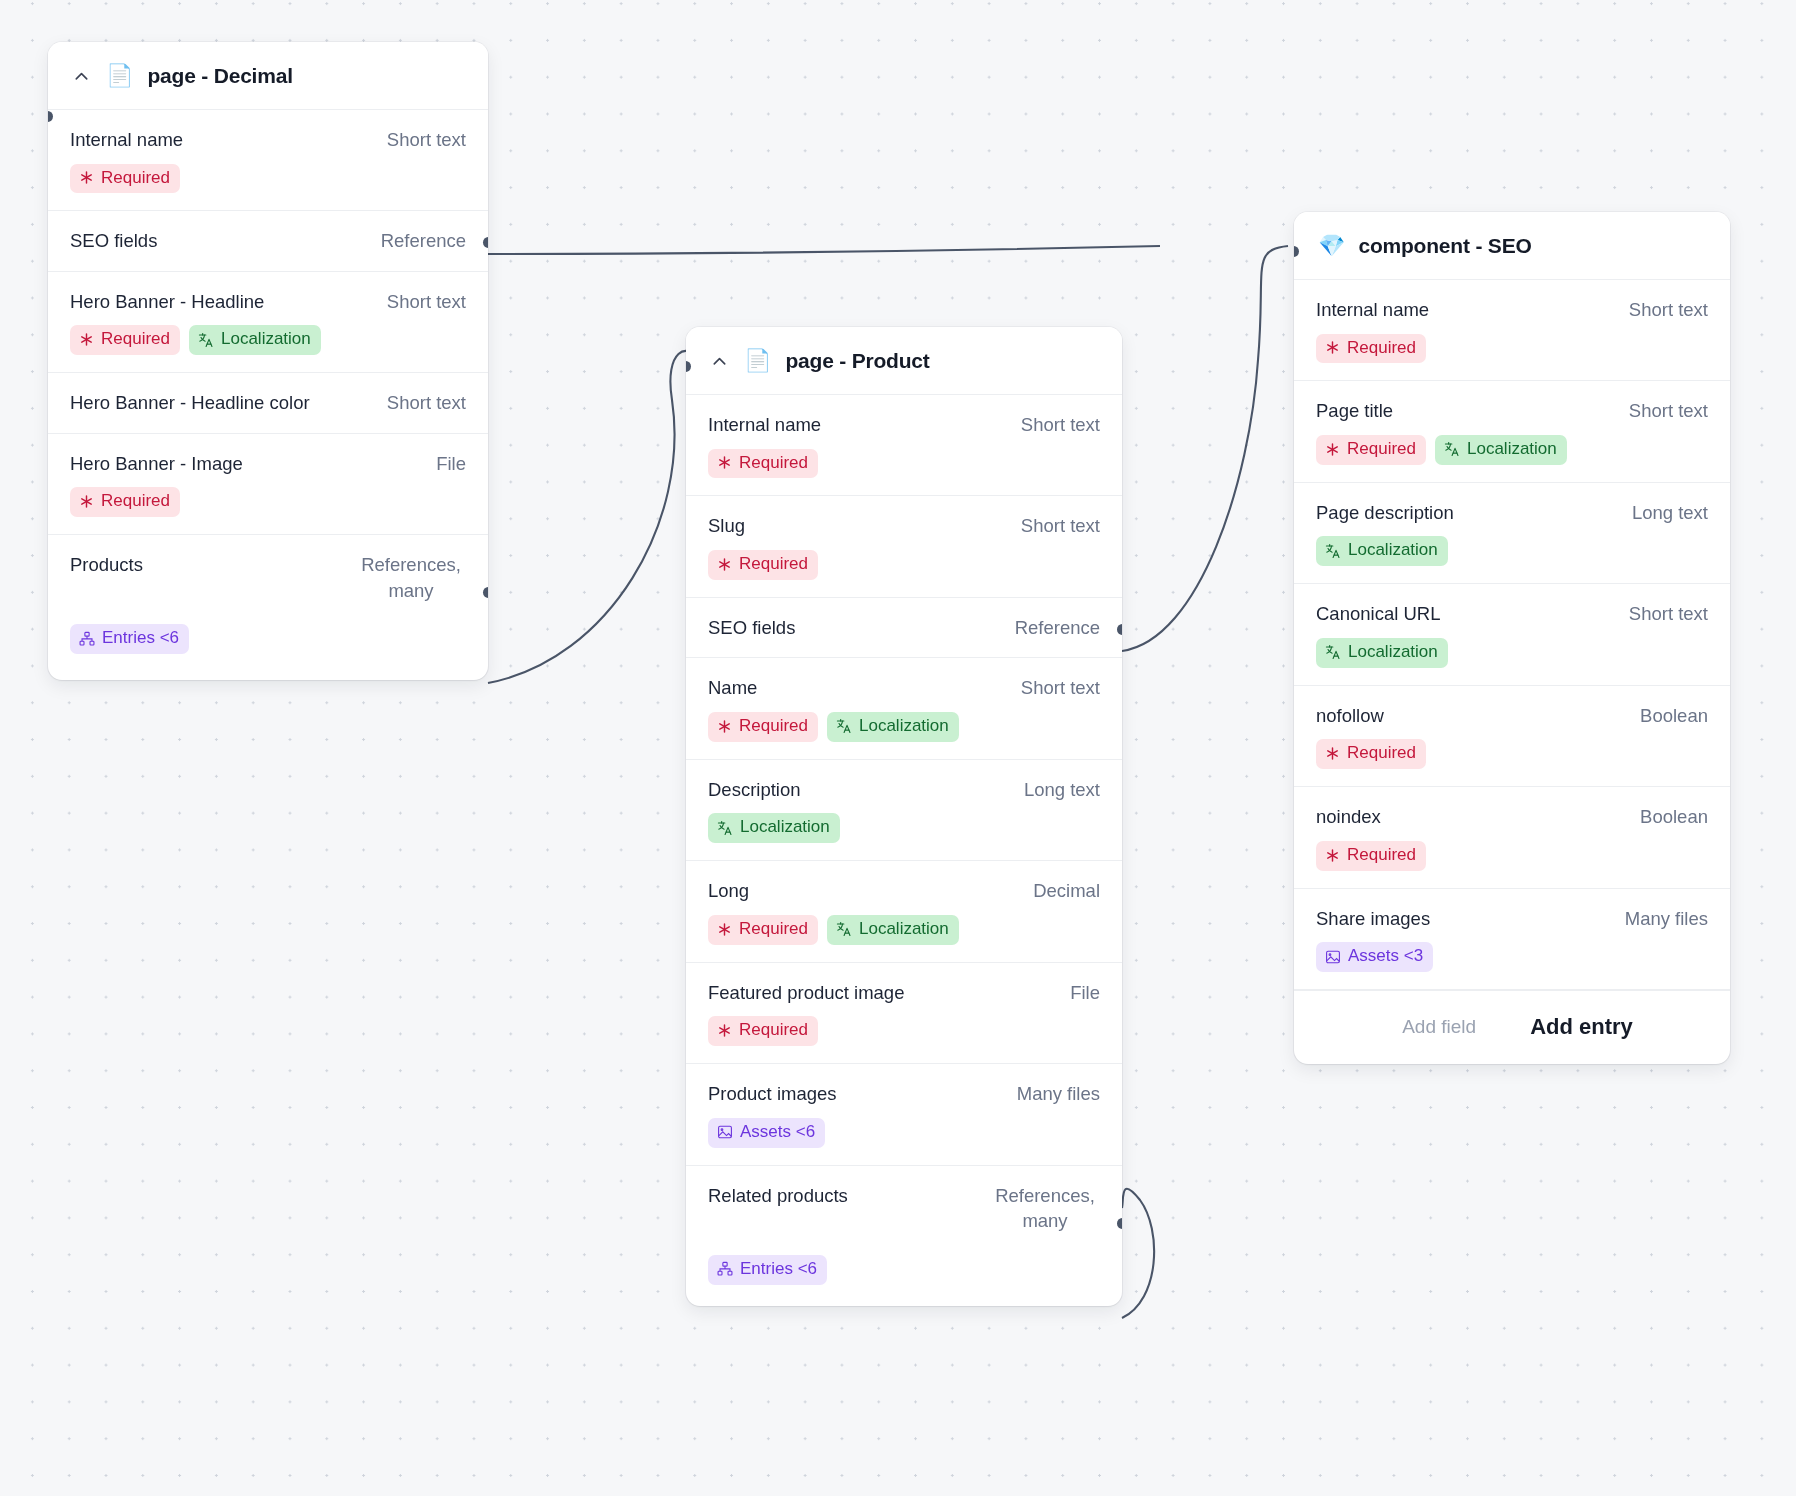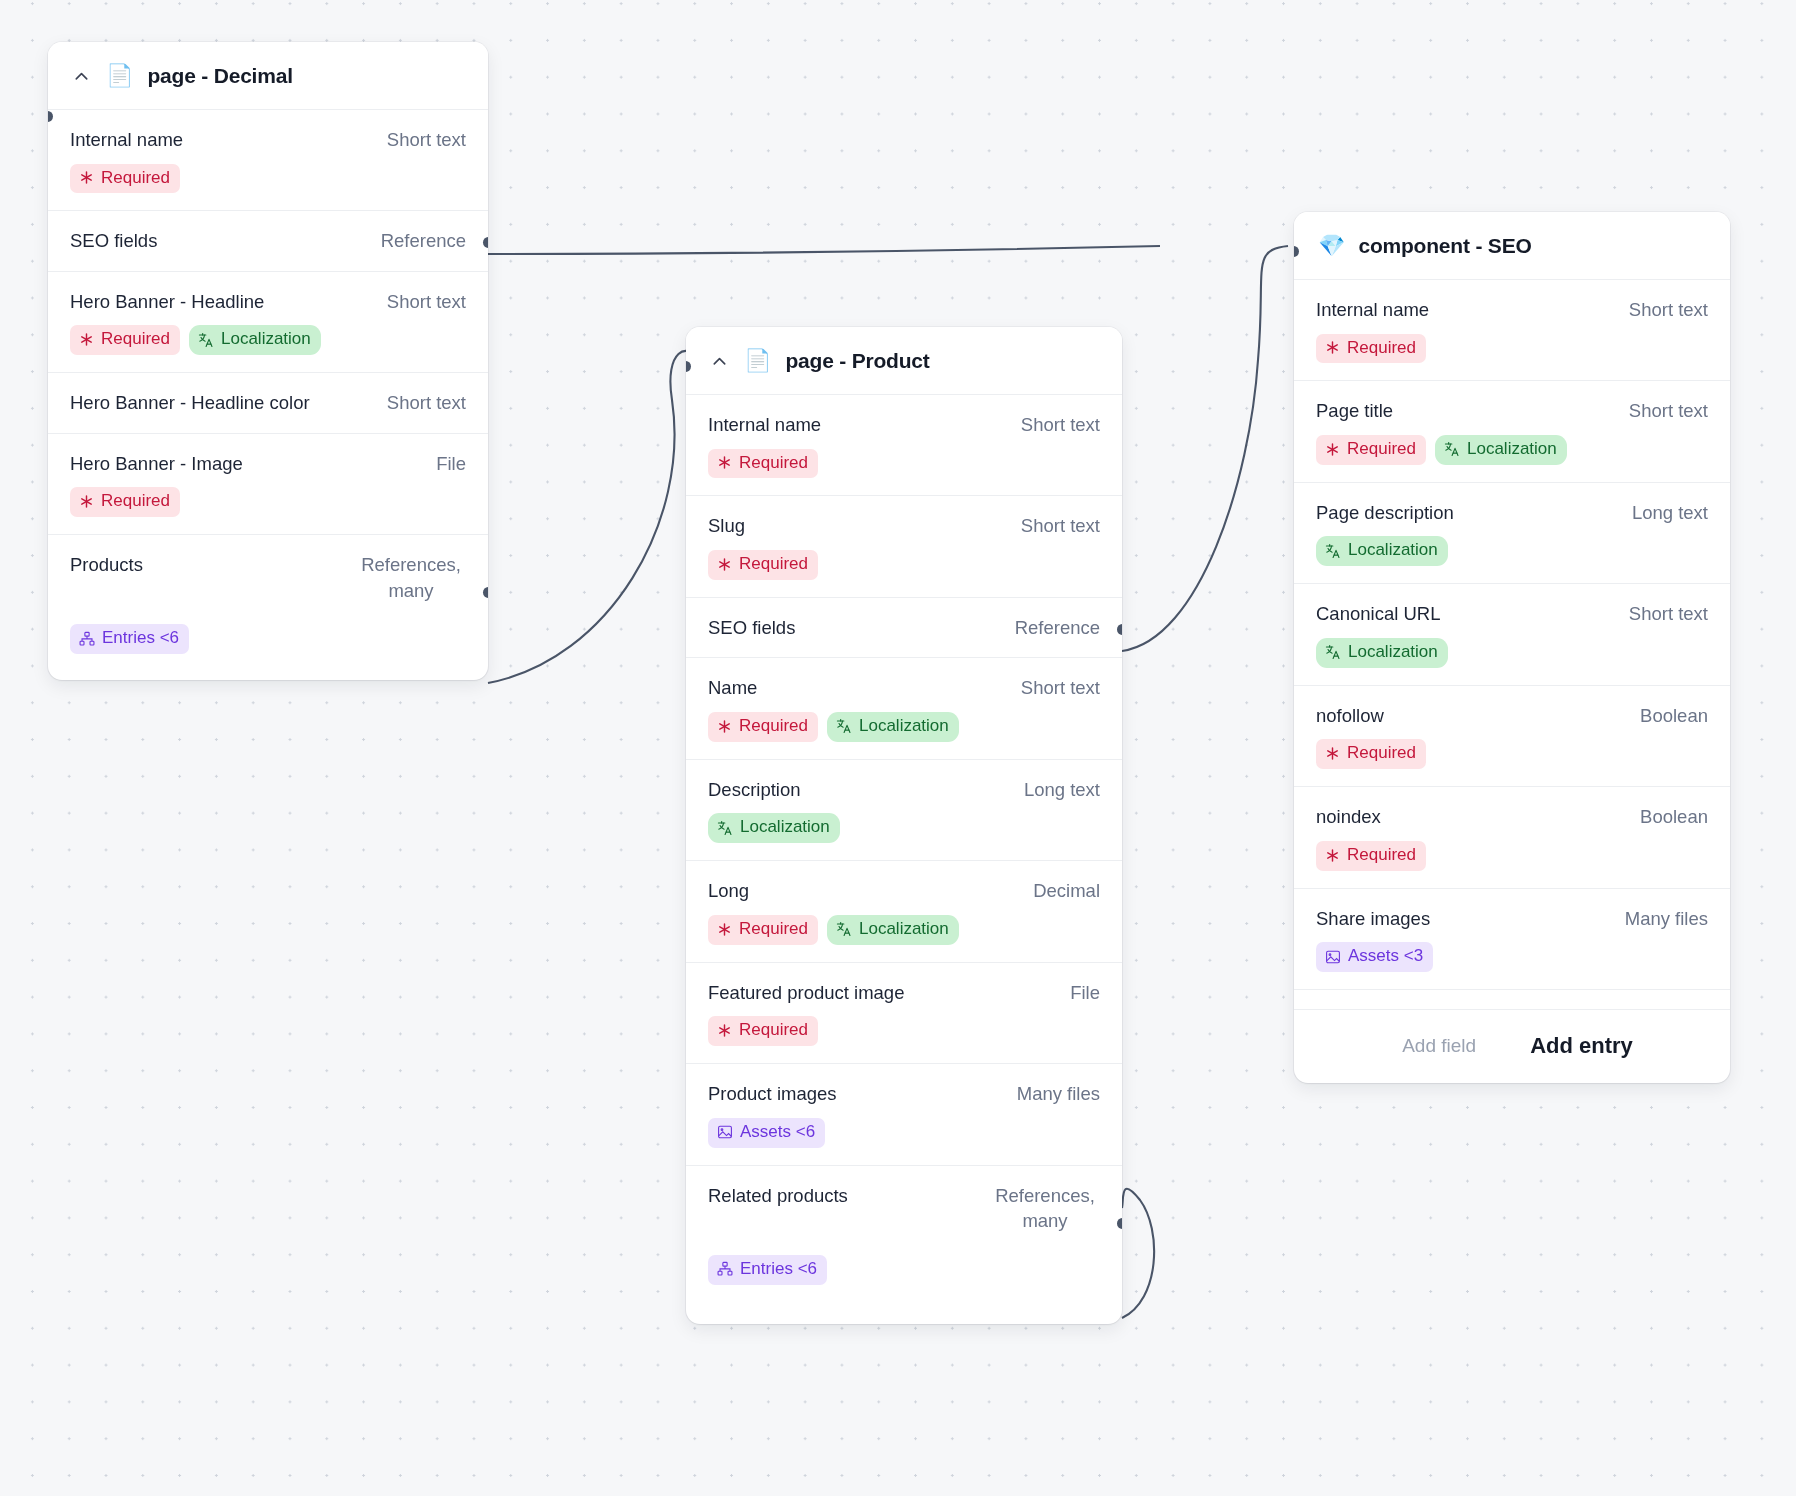--- a/index.html
+++ b/index.html
@@ -129,32 +129,31 @@
     gap: 7px;
     padding: 3px 10px 4px 9px;
     border-radius: 7px;
     font-size: 17px;
     line-height: 1.35;
     white-space: nowrap;
   }
   .badge svg { display: block; flex: 0 0 auto; }
 
   .badge-required { background: #fde3e6; color: #c4183c; }
-  .badge-localization { background: #c9f0d1; color: #136b30; border-radius: 11px; }
+  .badge-localization { background: #c9f0d1; color: #136b30; }
   .badge-purple { background: #ece4fd; color: #6c35de; }
 
   
   .card-footer {
     display: flex;
     align-items: center;
     justify-content: center;
     gap: 54px;
     padding: 23px 11px 24px 22px;
     border-top: 1px solid #eceef1;
-    margin-top: 19px;
   }
   .footer-btn {
     background: transparent;
     border: 0;
     cursor: pointer;
     font-family: inherit;
   }
   .btn-add-field { font-size: 19px; color: #9aa2b1; }
   .btn-add-entry { font-size: 22px; color: #151b28; font-weight: 700; }
 
@@ -483,21 +482,21 @@
               <rect x="1.8" y="2.6" width="14.4" height="12.8" rx="1.6"></rect>
               <circle cx="5.6" cy="6.4" r="0.95"></circle>
               <path d="M2.2 13.1l4.3-4.3 4.2 4.2 2.3-2.2 3.0 3.0"></path>
             </g>
           </svg>
         <span>Assets &lt;6</span>
       </span>
     </div>
   </div>
 
-  <div class="field-row" style="padding-bottom:39px;">
+  <div class="field-row" style="padding-bottom:21px;">
     <span class="port" style="right:-6px; top:52px;"></span>
     <div class="field-top">
       <span class="field-name">Related products</span>
       <span class="field-type" style="max-width:110px;">References, many</span>
     </div>
     <div class="badge-row" style="margin-top:21px;">
       <span class="badge badge-purple">
         <svg width="16" height="16" viewBox="0 0 18 18">
             <g stroke="#6c35de" stroke-width="1.25" fill="none">
               <rect x="6.6" y="1.6" width="4.8" height="4.2" rx="0.8"></rect>

